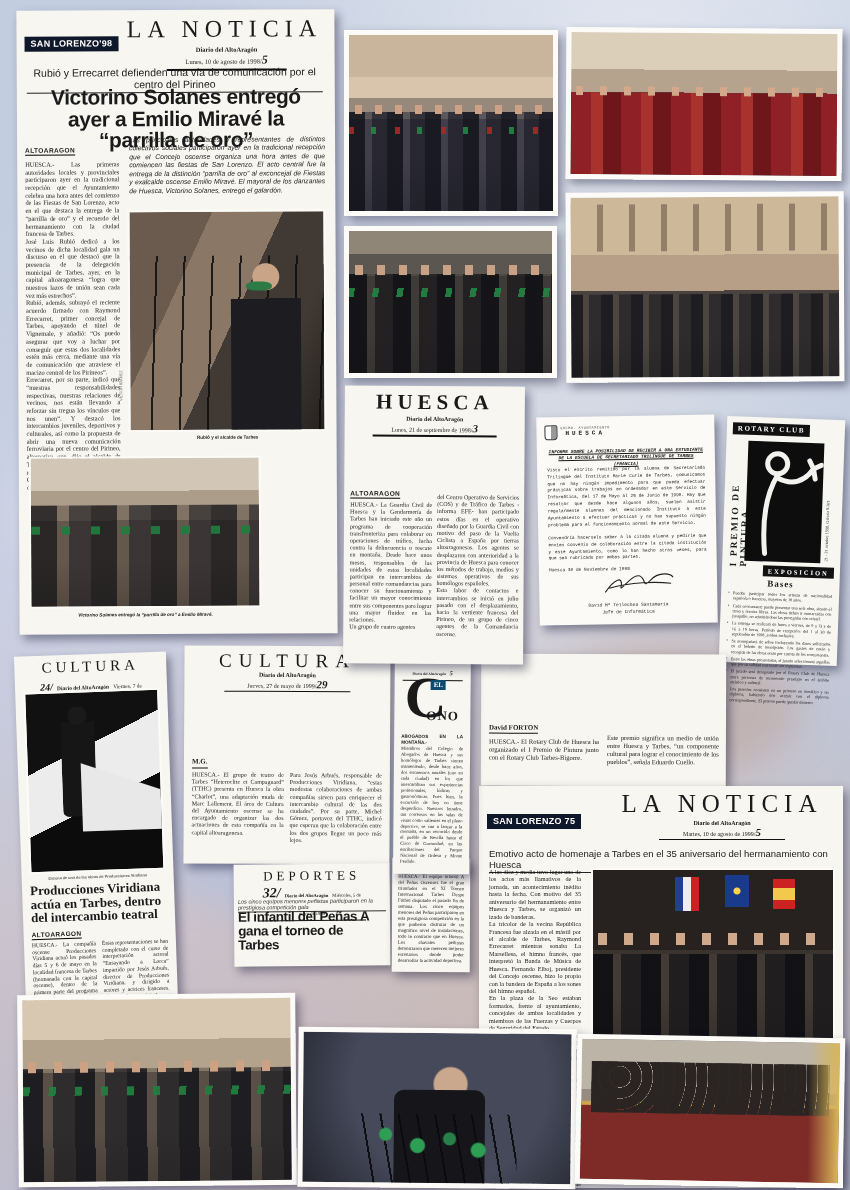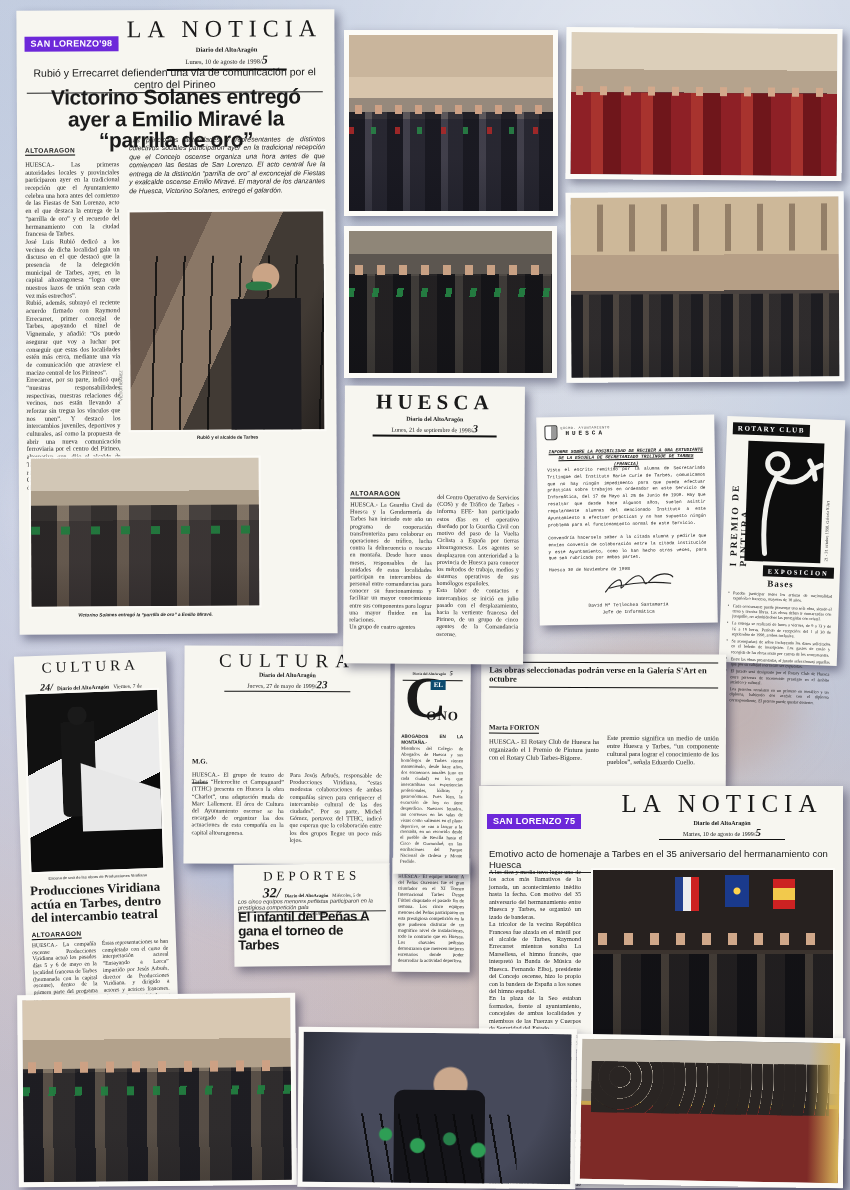--- a/index.html
+++ b/index.html
@@ -18,21 +18,21 @@
   .mast{font-family:"Liberation Serif",serif;text-align:center;white-space:nowrap;}
   .mastsub{font-family:"Liberation Serif",serif;text-align:center;}
   .pgnum{font-style:italic;font-weight:bold;}
   .hsans{font-family:"Liberation Sans",sans-serif;font-weight:bold;letter-spacing:-.4px;line-height:1.03;}
   .hserif{font-family:"Liberation Serif",serif;font-weight:bold;line-height:1.05;}
   .kick{font-family:"Liberation Sans",sans-serif;border-bottom:1px solid #222;padding-bottom:2px;}
   .sec{font:bold 6.5px "Liberation Sans",sans-serif;border-bottom:1px solid #000;display:inline-block;padding-bottom:1px;letter-spacing:.4px;}
   .bt{font:6.2px/1.2 "Liberation Serif",serif;text-align:justify;white-space:pre-line;}
   .lead{font:italic 6.8px/1.25 "Liberation Sans",sans-serif;text-align:justify;}
   .cap{font:bold 4.6px "Liberation Sans",sans-serif;}
-  .badge{position:absolute;background:#6d28d9;color:#fff;font:bold 9px/1 "Liberation Sans",sans-serif;padding:3px 6px;letter-spacing:.3px;}
+  .badge{position:absolute;background:#0f172a;color:#fff;font:bold 9px/1 "Liberation Sans",sans-serif;padding:3px 6px;letter-spacing:.3px;}
   .vtext{writing-mode:vertical-rl;transform:rotate(180deg);}
   .bs{font:4.2px/1.25 "Liberation Serif",serif;text-align:justify;position:relative;padding-left:5px;margin-bottom:2px;}
   .bs::before{content:"▪";position:absolute;left:0;top:0;font-size:3.5px;}
   .mono{font-family:"Liberation Mono",monospace;}
 </style>
 </head>
 <body>
 
 <div id="canvas">
 
@@ -161,23 +161,23 @@
     <div class="hserif" style="position:absolute;left:8px;top:228px;width:138px;font-size:13px;">Producciones Viridiana actúa en Tarbes, dentro del intercambio teatral</div>
     <span class="sec" style="position:absolute;left:8px;top:275px;">ALTOARAGON</span>
     <div class="bt" style="position:absolute;left:8px;top:286px;width:64px;font-size:5.6px;">HUESCA.- La compañía oscense Producciones Viridiana actuó los pasados días 5 y 6 de mayo en la localidad francesa de Tarbes (hermanada con la capital oscense), dentro de la primera parte del programa de intercambio teatral entre Huesca y la mencionada ciudad gala, propiciado por las compañías Théâtre Tarbais Hétéroclite et Campagnard y Producciones Viridiana.</div>
     <div class="bt" style="position:absolute;left:78px;top:286px;width:66px;font-size:5.6px;">Éstas representaciones se han completado con el curso de interpretación actoral “Ensayando a Lorca” impartido por Jesús Arbués, director de Producciones Viridiana, y dirigido a actores y actrices franceses. El curso fue auspiciado por la asociación ARFO, dedicada a la formación del actor y radicada también en la ciudad de Tarbes.</div>
   </div>
 
   <div class="paper" style="left:184px;top:646px;width:206px;height:218px;transform:rotate(.3deg);">
     <div class="mast" style="position:absolute;left:0;top:4px;width:100%;font-size:19px;letter-spacing:7px;">CULTURA</div>
     <div style="position:absolute;left:40px;top:26px;width:126px;text-align:center;border-bottom:1.5px solid #111;padding-bottom:1px;">
       <div class="mastsub" style="font-weight:bold;font-size:6px;">Diario del AltoAragón</div>
-      <div class="mastsub" style="font-size:6px;"><span>Jueves, 27 de mayo de 1999/</span><span class="pgnum" style="font-size:11px;">23</span></div>
-    </div>
-    <div style="position:absolute;left:8px;top:112px;font:bold 7px 'Liberation Serif',serif;border-bottom:1px solid #111;padding-bottom:17px;">M.G.</div>
+      <div class="mastsub" style="font-size:6px;"><span>Jueves, 27 de mayo de 1999/</span><span class="pgnum" style="font-size:11px;">29</span></div>
+    </div>
+    <div style="position:absolute;left:8px;top:112px;font:bold 7px 'Liberation Serif',serif;border-bottom:1px solid #111;padding-bottom:2px;">M.G.</div>
     <div class="bt" style="position:absolute;left:8px;top:126px;width:92px;font-size:6px;">HUESCA.- El grupo de teatro de Tarbes “Heteroclite et Campagnard” (TTHC) presenta en Huesca la obra “Charlot”, una adaptación muda de Marc Lallement. El área de Cultura del Ayuntamiento oscense se ha encargado de organizar las dos actuaciones de esta compañía en la capital altoaragonesa.</div>
     <div class="bt" style="position:absolute;left:106px;top:126px;width:92px;font-size:6px;">Para Jesús Arbués, responsable de Producciones Viridiana, “estas modestas colaboraciones de ambas compañías sirven para enriquecer el intercambio cultural de las dos ciudades”. Por su parte, Michel Gómez, portavoz del TTHC, indicó que esperan que la colaboración entre los dos grupos llegue un poco más lejos.</div>
   </div>
 
   <div class="paper" style="left:394px;top:646px;width:76px;height:228px;transform:rotate(.5deg);z-index:20;">
     <div class="mast" style="position:absolute;left:0;top:3px;width:100%;font-size:10.5px;letter-spacing:2px;font-weight:bold;">HUESCA</div>
     <div style="position:absolute;left:8px;top:15px;width:60px;text-align:center;border-bottom:1px solid #111;padding-bottom:1px;">
       <span class="mastsub" style="font-size:3.5px;font-weight:bold;">Diario del AltoAragón</span>
       <span class="pgnum" style="font-size:6px;">5</span>
     </div>
@@ -186,22 +186,21 @@
       <div style="position:absolute;left:26px;top:10px;background:#0c4a6e;color:#fff;font:bold 7px 'Liberation Serif',serif;padding:1px 3px;"><span>EL</span></div>
       <div style="position:absolute;left:22px;top:38px;font:bold 13px 'Liberation Serif',serif;letter-spacing:1px;">ONO</div>
     </div>
     <div class="bt" style="position:absolute;left:7px;top:82px;width:62px;font-size:4.6px;line-height:1.3;">
       <span style="font-weight:bold;font-family:'Liberation Sans',sans-serif;">ABOGADOS EN LA MONTAÑA.-</span>
       <span>Miembros del Colegio de Abogados de Huesca y sus homólogos de Tarbes vienen manteniendo, desde hace años, dos encuentros anuales (uno en cada ciudad) en los que intercambian sus experiencias profesionales, lúdicas y gastronómicas. Pues bien, la excursión de hoy no tiene desperdicio. Nuestros letrados, tan correosos en las salas de vistas como valientes en el plano deportivo, se van a lanzar a la montaña, en un recorrido desde el pueblo de Revilla hasta el Circo de Gurrundué, en las estribaciones del Parque Nacional de Ordesa y Monte Perdido.</span>
     </div>
   </div>
 
   <div class="paper" style="left:481px;top:654px;width:245px;height:132px;transform:rotate(.2deg);">
-    <div class="hserif" style="position:absolute;left:8px;top:8px;width:229px;font-size:8.5px;border-top:1px solid #111;border-bottom:1px solid #111;padding:3px 0;">Las obras seleccionadas podrán verse en la Galería S'Art en octubre</div>
-    <div style="position:absolute;left:8px;top:70px;font:bold 7px 'Liberation Serif',serif;border-bottom:1px solid #111;padding-bottom:1px;">Marta FORTON</div>
+    <div style="position:absolute;left:8px;top:70px;font:bold 7px 'Liberation Serif',serif;border-bottom:1px solid #111;padding-bottom:1px;">David FORTON</div>
     <div class="bt" style="position:absolute;left:8px;top:84px;width:110px;font-size:6.6px;">HUESCA.- El Rotary Club de Huesca ha organizado el I Premio de Pintura junto con el Rotary Club Tarbes-Bigorre.</div>
     <div class="bt" style="position:absolute;left:126px;top:80px;width:112px;font-size:6.6px;">Este premio significa un medio de unión entre Huesca y Tarbes, “un componente cultural para lograr el conocimiento de los pueblos”, señala Eduardo Cuello.</div>
   </div>
 
   <div class="paper" style="left:234px;top:864px;width:156px;height:102px;transform:rotate(-.5deg);">
     <div class="mast" style="position:absolute;left:0;top:4px;width:100%;font-size:13px;letter-spacing:4px;">DEPORTES</div>
     <div style="position:absolute;left:24px;top:19px;width:108px;text-align:center;border-bottom:1.5px solid #111;padding-bottom:1px;">
       <span class="pgnum" style="font-size:14px;font-style:italic;">32/</span>
       <span class="mastsub" style="font-weight:bold;font-size:4.6px;">Diario del AltoAragón</span>
       <span class="mastsub" style="font-size:4.6px;">Miércoles, 5 de mayo de 1999</span>

